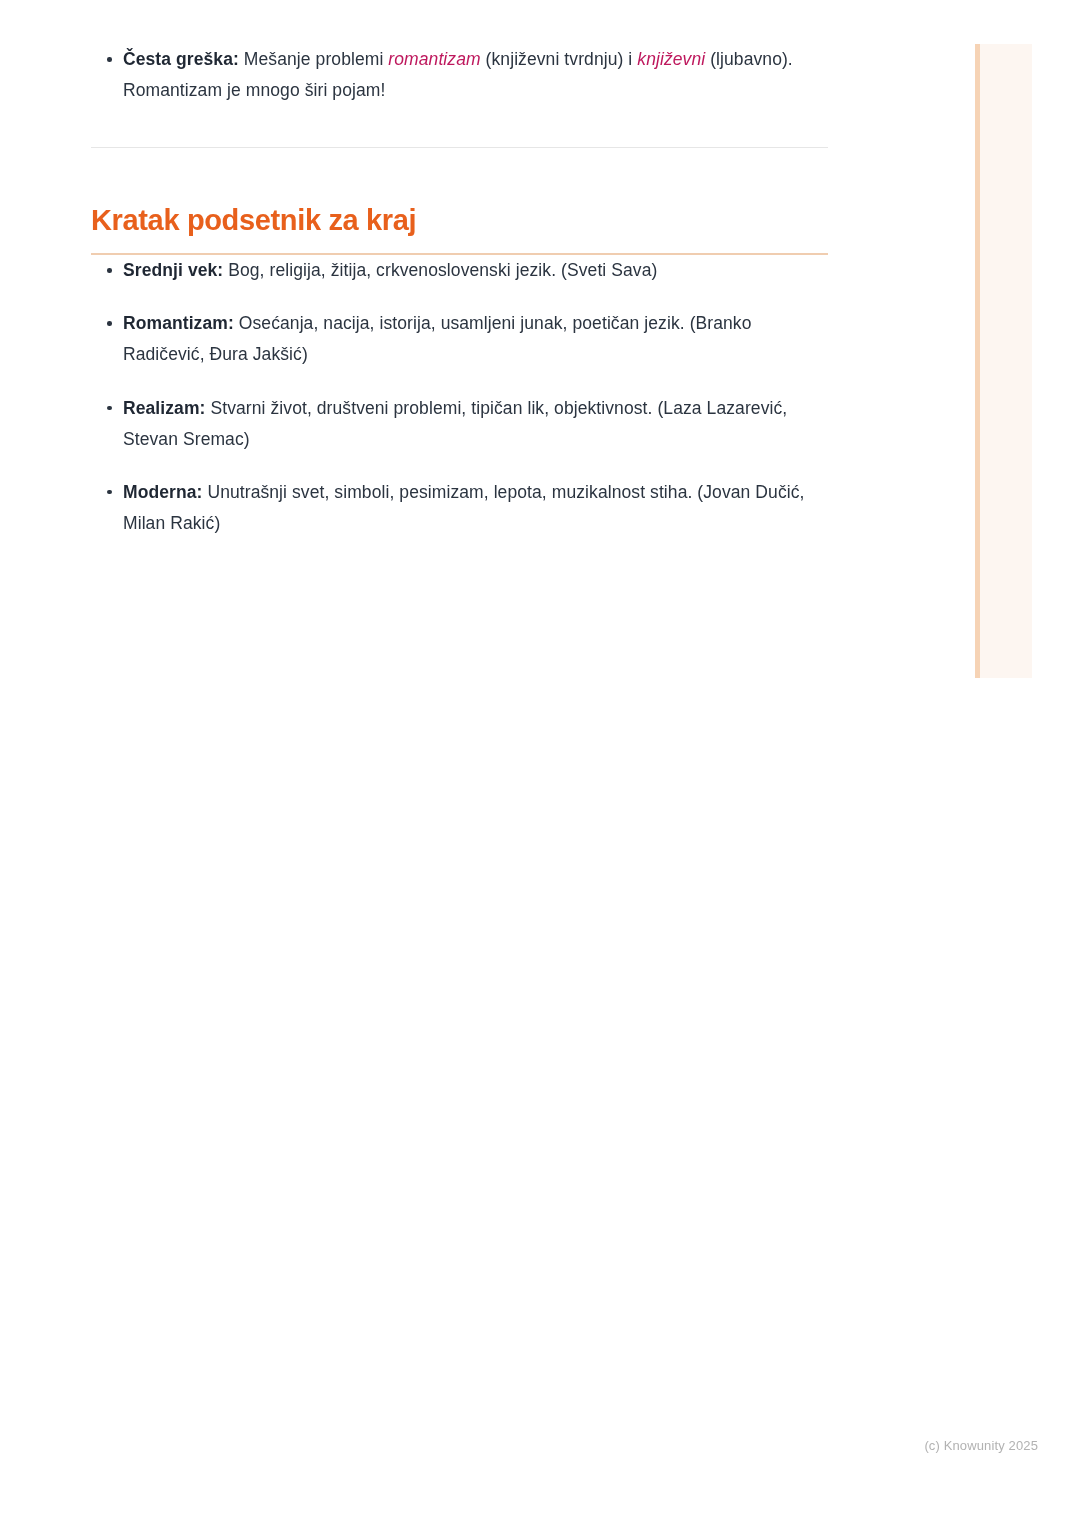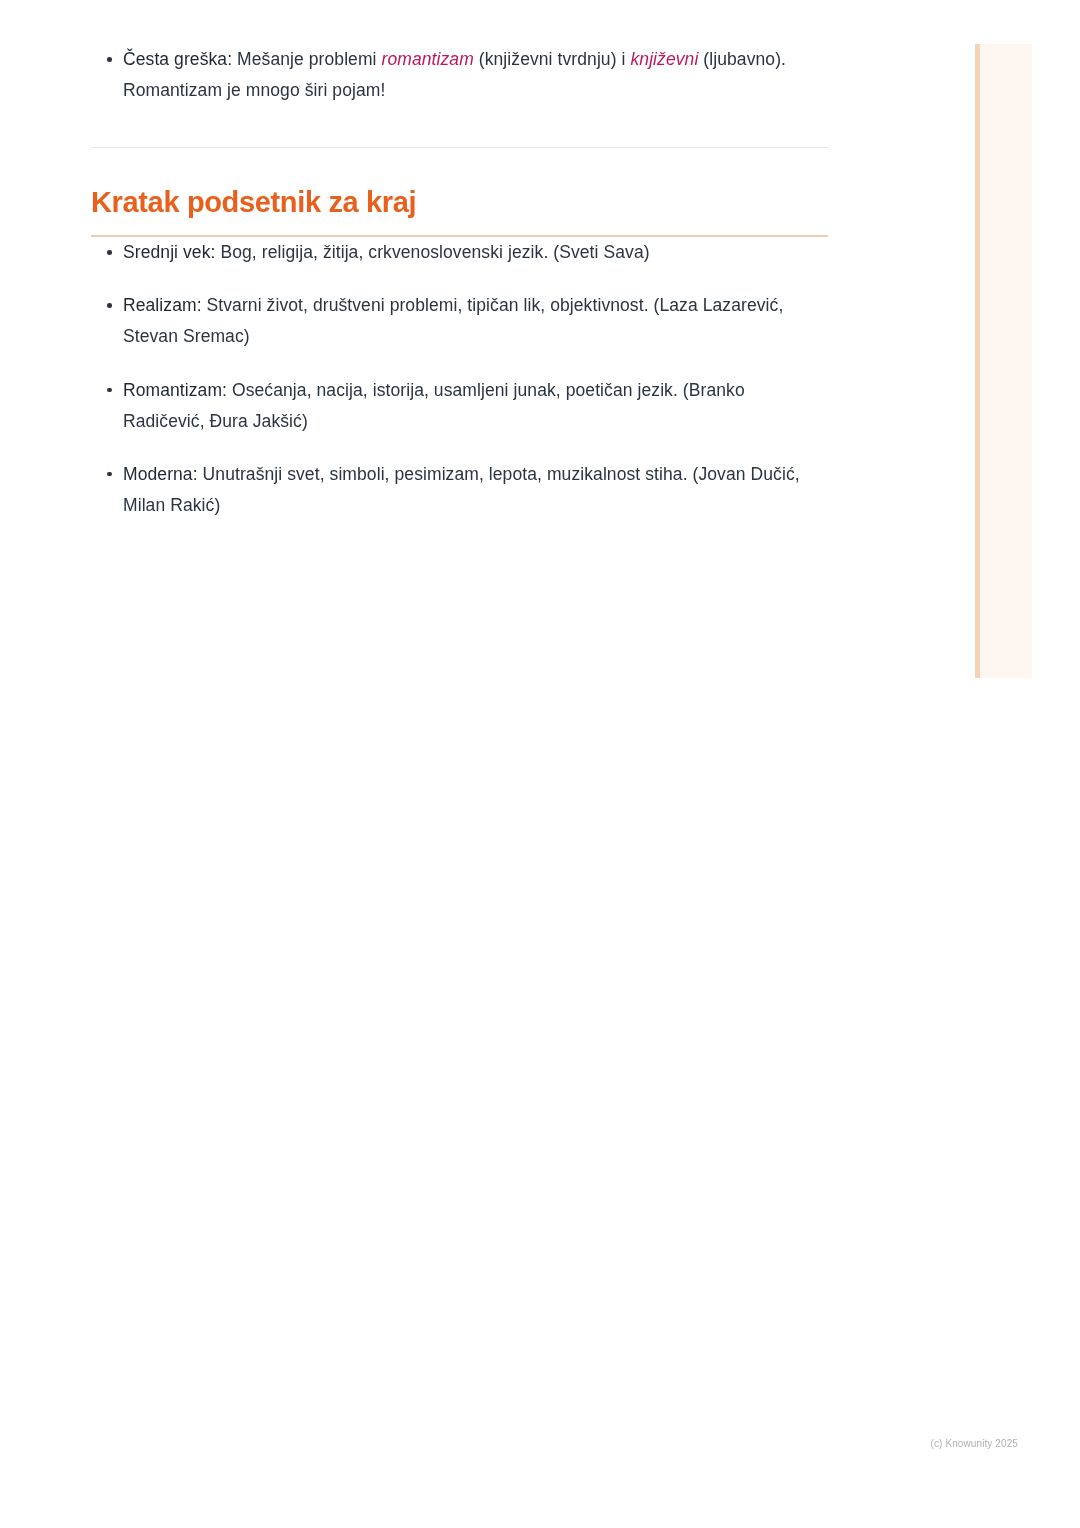--- a/index.html
+++ b/index.html
@@ -57,39 +57,39 @@
     content: "";
     position: absolute;
     left: 16px;
     top: 13px;
     width: 4.5px;
     height: 4.5px;
     border-radius: 50%;
     background: #2b3440;
   }
   .lead {
-    font-weight: normal;
+    font-weight: bold;
     color: #1f2733;
   }
   .ital {
     font-style: italic;
     color: #be185d;
   }
 
   
   .divider {
     height: 1px;
     background: #e6e6e6;
     margin: 41px 0 0 0;
     width: 737px;
   }
 
   
   .section-head {
-    margin: 38px 0 0 0;
+    margin: 56px 0 0 0;
     font-size: 29px;
     font-weight: bold;
     color: #e8601c;
     letter-spacing: -0.012em;
     line-height: 1.15;
   }
   .head-rule {
     height: 2.5px;
     background: #f0cdb0;
     margin-top: 15px;
@@ -99,27 +99,28 @@
   .recap-list {
     margin-top: 30px;
   }
   .recap-list li {
     margin-bottom: 24px;
   }
 
   
   .footer {
     position: absolute;
-    left: 8px;
+    left: 0;
     top: 1438px;
     width: 1010px;
     text-align: right;
-    font-size: 10px;
+    font-size: 13px;
     color: #b2b2b2;
     letter-spacing: 0.01em;
+    padding-left: 28px;
   }
 </style>
 </head>
 <body>
 
 <div class="accent-bar"></div>
 
 <div class="content">
 
   <ul class="bullets">
@@ -131,24 +132,24 @@
   <div class="divider"></div>
 
   <h2 class="section-head">Kratak podsetnik za kraj</h2>
   <div class="head-rule"></div>
 
   <ul class="bullets recap-list">
     <li>
       <span class="lead">Srednji vek:</span><span> Bog, religija, žitija, crkvenoslovenski jezik. (Sveti Sava)</span>
     </li>
     <li>
-      <span class="lead">Realizam:</span><span> Stvarni život, društveni problemi, tipičan lik, objektivnost. (Laza Lazarević, Stevan Sremac)</span>
+      <span class="lead">Romantizam:</span><span> Osećanja, nacija, istorija, usamljeni junak, poetičan jezik. (Branko Radičević, Đura Jakšić)</span>
     </li>
     <li>
-      <span class="lead">Romantizam:</span><span> Osećanja, nacija, istorija, usamljeni junak, poetičan jezik. (Branko Radičević, Đura Jakšić)</span>
+      <span class="lead">Realizam:</span><span> Stvarni život, društveni problemi, tipičan lik, objektivnost. (Laza Lazarević, Stevan Sremac)</span>
     </li>
     <li>
       <span class="lead">Moderna:</span><span> Unutrašnji svet, simboli, pesimizam, lepota, muzikalnost stiha. (Jovan Dučić, Milan Rakić)</span>
     </li>
   </ul>
 
 </div>
 
 <div class="footer">(c) Knowunity 2025</div>
 

